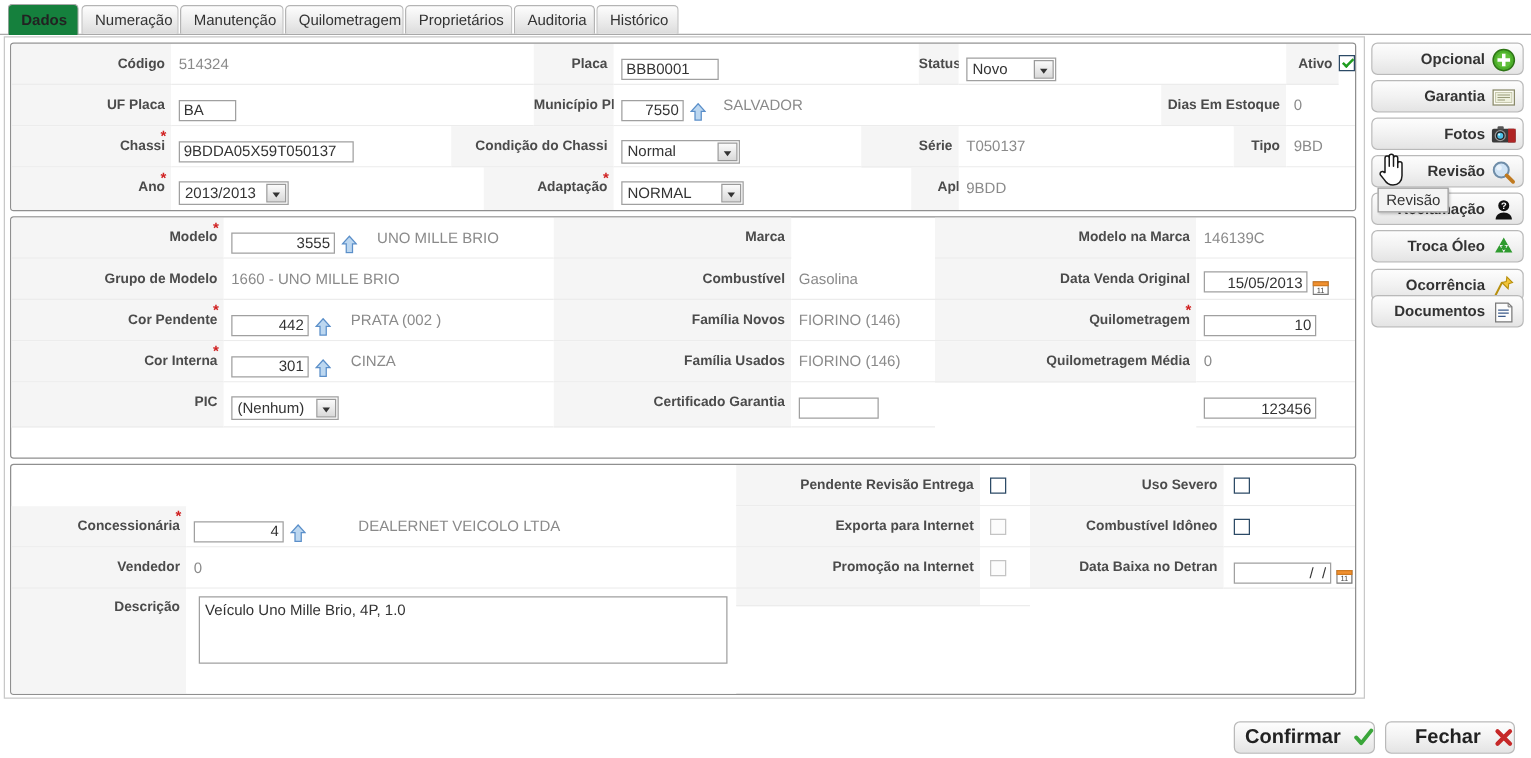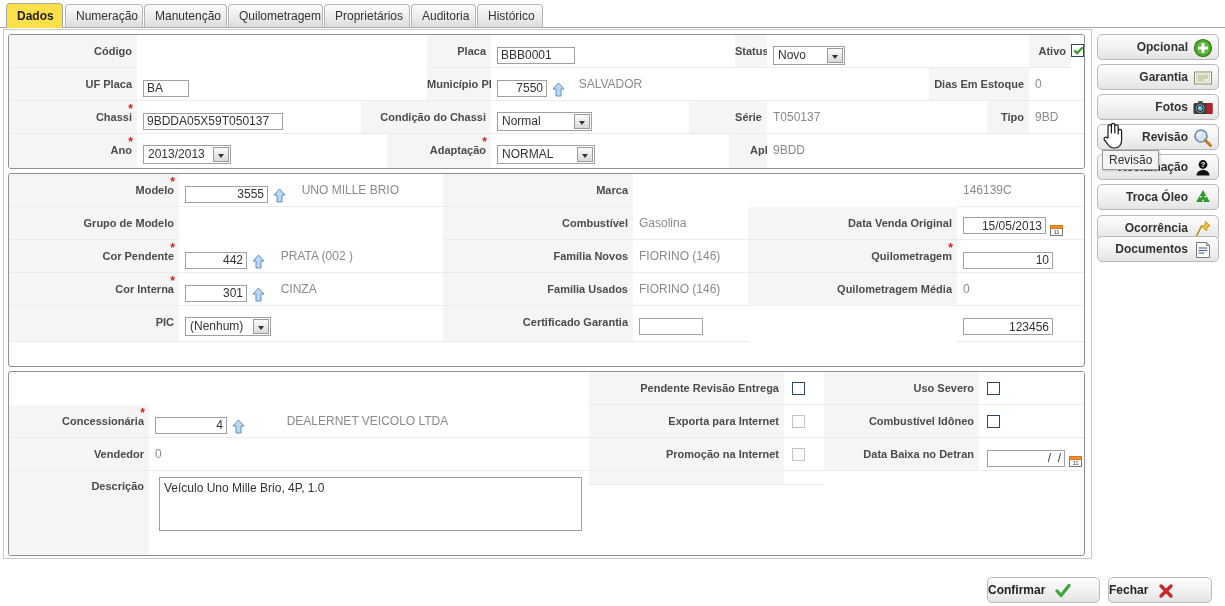--- a/index.html
+++ b/index.html
@@ -9,21 +9,21 @@
   
   .tabbar{position:absolute;left:0;top:0;width:1225px;height:28px;
           border-bottom:1px solid #a9a9a9;box-sizing:border-box;}
   .tab{position:absolute;top:4px;height:23px;line-height:22px;padding:0 10px;
        box-sizing:border-box;font-size:12px;color:#333;
        border:1px solid #b4b4b4;border-bottom:none;
        border-radius:4px 4px 0 0;
        background:linear-gradient(to bottom,#fdfdfd 0%,#eaeaea 60%,#dcdcdc 100%);
        white-space:nowrap;}
   .tab.active{top:3px;height:25px;line-height:24px;font-weight:bold;color:#222;
-              background:#fde047;border-color:#a9a9a9;z-index:5;}
+              background:#15803d;border-color:#a9a9a9;z-index:5;}
 
   
   .frame{position:absolute;left:3px;top:29px;width:1089px;height:530px;
          border:1px solid #c8c8c8;background:#fff;box-sizing:border-box;}
   .panel{position:absolute;left:4px;border:1px solid #8f8f8f;border-radius:3px;
          background:#fff;box-sizing:border-box;overflow:hidden;}
 
   
   .row{position:absolute;left:0;width:100%;height:33px;box-sizing:border-box;}
   .cell{position:absolute;top:0;height:33px;box-sizing:border-box;
@@ -70,22 +70,22 @@
            border:1px solid #b9b9b9;border-radius:5px;
            background:linear-gradient(to bottom,#fdfdfd 0%,#f2f2f2 50%,#e4e4e4 100%);
            font-weight:bold;font-size:12px;color:#333;
            line-height:24px;text-align:right;padding-right:30px;white-space:nowrap;}
   .sidebtn .ic{position:absolute;right:5px;top:3px;width:20px;height:20px;}
 
   
   .btmbtn{position:absolute;height:26px;box-sizing:border-box;
           border:1px solid #b9b9b9;border-radius:5px;
           background:linear-gradient(to bottom,#fdfdfd 0%,#f2f2f2 50%,#e4e4e4 100%);
-          font-weight:bold;font-size:12px;color:#222;line-height:24px;
-          text-align:left;white-space:nowrap;}
+          font-weight:bold;font-size:16px;color:#222;line-height:24px;
+          text-align:right;white-space:nowrap;}
   .btmbtn .ic{display:inline-block;width:16px;height:16px;vertical-align:middle;
               margin-left:6px;}
 
   
   .tooltip{position:absolute;border:1px solid #999;background:#f3f3f3;
            font-size:12px;color:#333;padding:1px 6px;line-height:16px;
            box-shadow:1px 1px 2px rgba(0,0,0,.2);z-index:60;white-space:nowrap;}
   .cursor{position:absolute;z-index:70;}
 </style>
 </head>
@@ -100,20 +100,21 @@
   <div class="tab" style="left:411px;width:65px;">Auditoria</div>
   <div class="tab" style="left:477px;width:66px;">Histórico</div>
 </div>
 
 <div class="frame">
 
   <div class="panel" style="top:4px;width:1077px;height:135px;">
 
     <div class="row" style="top:0;">
       <div class="cell lab" style="left:0;width:128px;">Código</div>
+      <div class="cell val ro" style="left:128px;width:290px;">514324</div>
       <div class="cell lab" style="left:418px;width:64px;">Placa</div>
       <div class="cell val" style="left:482px;width:244px;">
         <input class="tb" style="width: 78px; margin-top: 7px;" value="BBB0001">
       </div>
       <div class="cell lab" style="left:726px;width:32px;">Status</div>
       <div class="cell val" style="left:758px;width:262px;">
         <span class="sel" style="width:72px;margin-top:7px;">
           <span>Novo</span>
           <span class="arrow"></span>
         </span>
@@ -208,25 +209,27 @@
       <div class="cell val" style="left:170px;width:264px;">
         <input class="tb num" style="width: 83px; margin-top: 7px;" value="3555">
         <span class="lookup">
           <svg width="13" height="15" viewBox="0 0 13 15">
               <path d="M6.5 1 L12 7 L9 7 L9 14 L4 14 L4 7 L1 7 Z" fill="#bcd7f0" stroke="#5b8fc9" stroke-width="1"></path>
             </svg>
         </span>
         <span style="margin-left:12px;color:#8a8a8a;">UNO MILLE BRIO</span>
       </div>
       <div class="cell lab" style="left:434px;width:190px;">Marca</div>
+      <div class="cell lab" style="left:739px;width:209px;">Modelo na Marca</div>
       <div class="cell val ro" style="left:948px;width:129px;">146139C</div>
     </div>
 
     <div class="row" style="top:33px;">
       <div class="cell lab" style="left:0;width:170px;">Grupo de Modelo</div>
+      <div class="cell val ro" style="left:170px;width:264px;">1660 - UNO MILLE BRIO</div>
       <div class="cell lab" style="left:434px;width:190px;">Combustível</div>
       <div class="cell val ro" style="left:624px;width:115px;">Gasolina</div>
       <div class="cell lab" style="left:739px;width:209px;">Data Venda Original</div>
       <div class="cell val" style="left:948px;width:129px;">
         <input class="tb num" style="width: 83px; margin-top: 4px;" value="15/05/2013">
         <span class="cal">
           <svg width="14" height="14" viewBox="0 0 14 14">
             <rect x="0.5" y="2.5" width="12" height="10" fill="#fff" stroke="#777"></rect>
             <rect x="0.5" y="2.5" width="12" height="3" fill="#f09030" stroke="#d07a20"></rect>
             <text x="6.5" y="11" font-size="6" text-anchor="middle" fill="#444" font-family="sans-serif">11</text>

